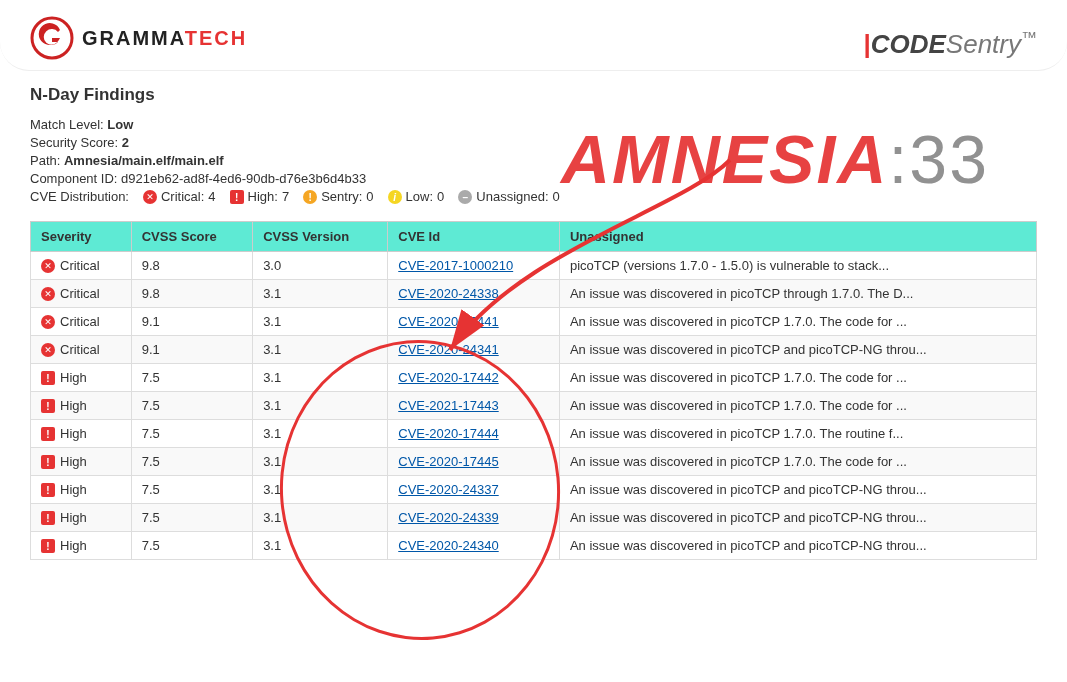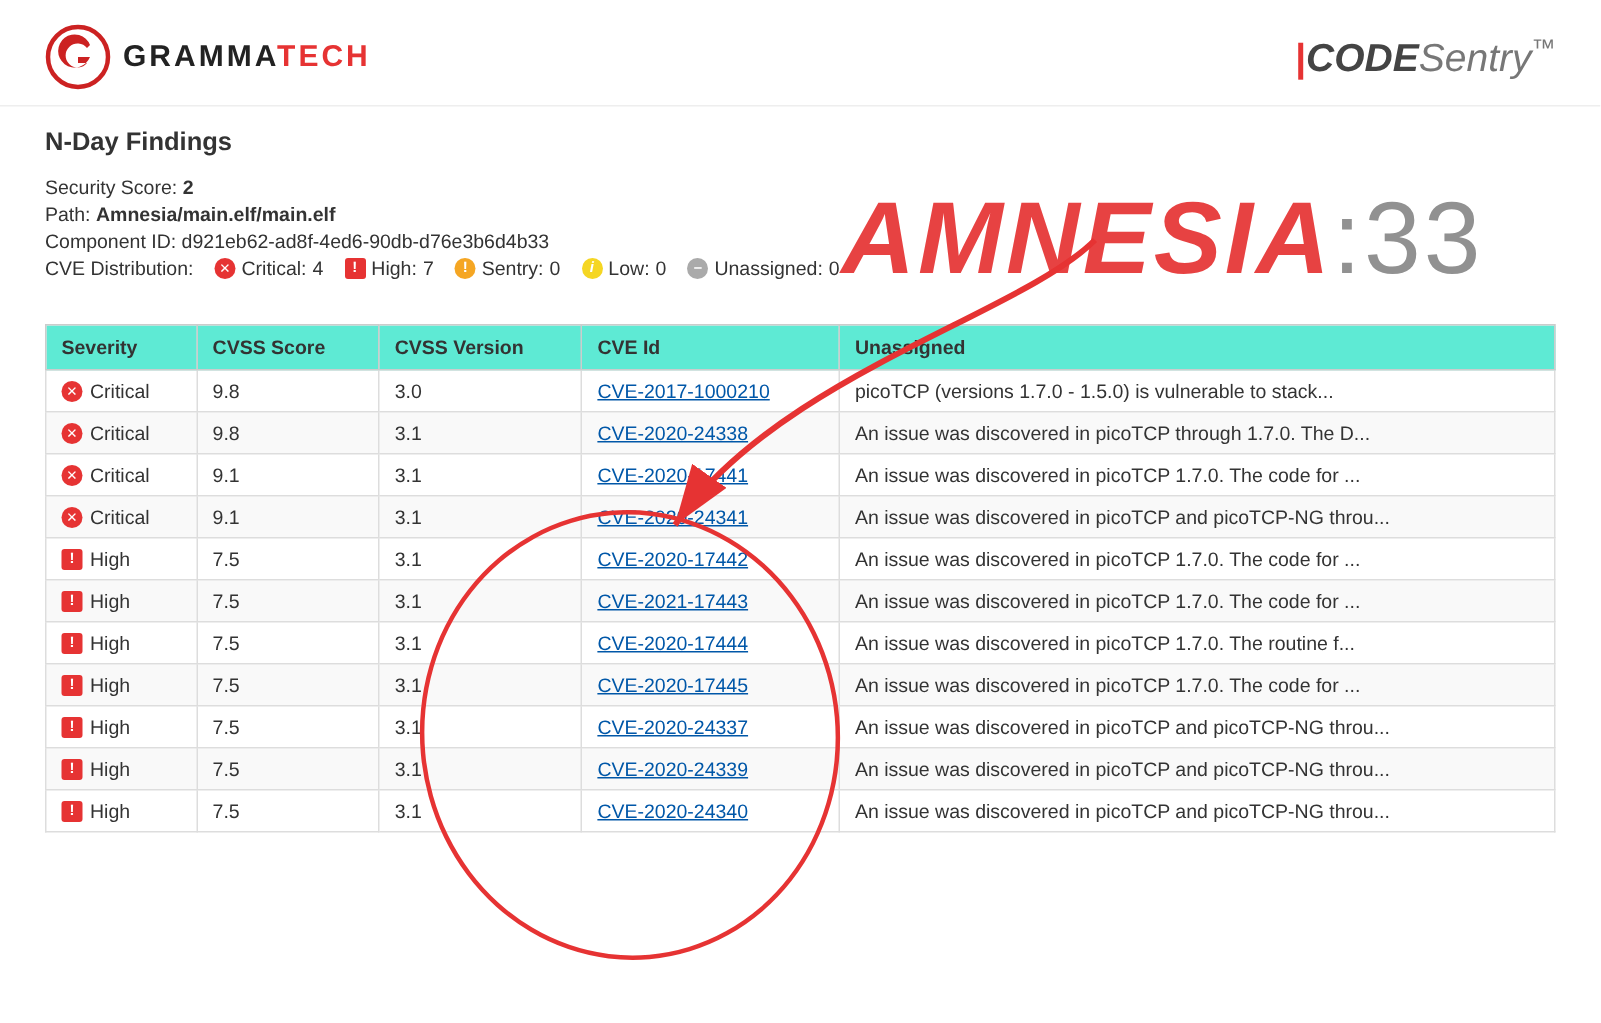--- a/index.html
+++ b/index.html
@@ -10,24 +10,25 @@
       color: #222;
       width: 1067px;
       min-height: 682px;
       position: relative;
       overflow: hidden;
     }
 
     
     .header {
       display: flex;
-      align-items: center;
+      align-items: flex-end;
       justify-content: space-between;
       padding: 16px 30px 10px 30px;
       border-bottom: 1px solid #eee;
+      border-radius: 29px;
     }
     .logo-area {
       display: flex;
       align-items: center;
       gap: 8px;
     }
     .logo-icon {
       width: 44px;
       height: 44px;
     }
@@ -53,21 +54,21 @@
       font-weight: 600;
     }
 
     
     .cve-dist {
       display: flex;
       align-items: center;
       gap: 14px;
       font-size: 13px;
       color: #333;
-      margin-bottom: 16px;
+      margin-bottom: 3px;
     }
     .dist-item {
       display: flex;
       align-items: center;
       gap: 4px;
     }
     .icon-critical {
       display: inline-block;
       width: 14px;
       height: 14px;
@@ -264,20 +265,23 @@
   <div>
     <span style="font-size:26px;color:#555;font-style:italic;font-weight:300;">
       <span style="color:#e63333;font-weight:700;font-style:normal;">|</span><span style="color:#444;font-weight:600;">CODE</span><span style="color:#777;font-weight:300;">Sentry</span><span style="color:#777;font-size:16px;vertical-align:super;">™</span>
     </span>
   </div>
 </div>
 
 <div class="page-title">N-Day Findings</div>
 
 <div class="meta-section">
+  <div class="meta-line">
+    <span>Match Level:</span> <strong>Low</strong>
+  </div>
   <div class="meta-line">
     <span>Security Score:</span> <strong>2</strong>
   </div>
   <div class="meta-line">
     <span>Path:</span> <strong>Amnesia/main.elf/main.elf</strong>
   </div>
   <div class="meta-line">
     <span>Component ID:</span> <span>d921eb62-ad8f-4ed6-90db-d76e3b6d4b33</span>
   </div>
   <div class="meta-line cve-dist">

